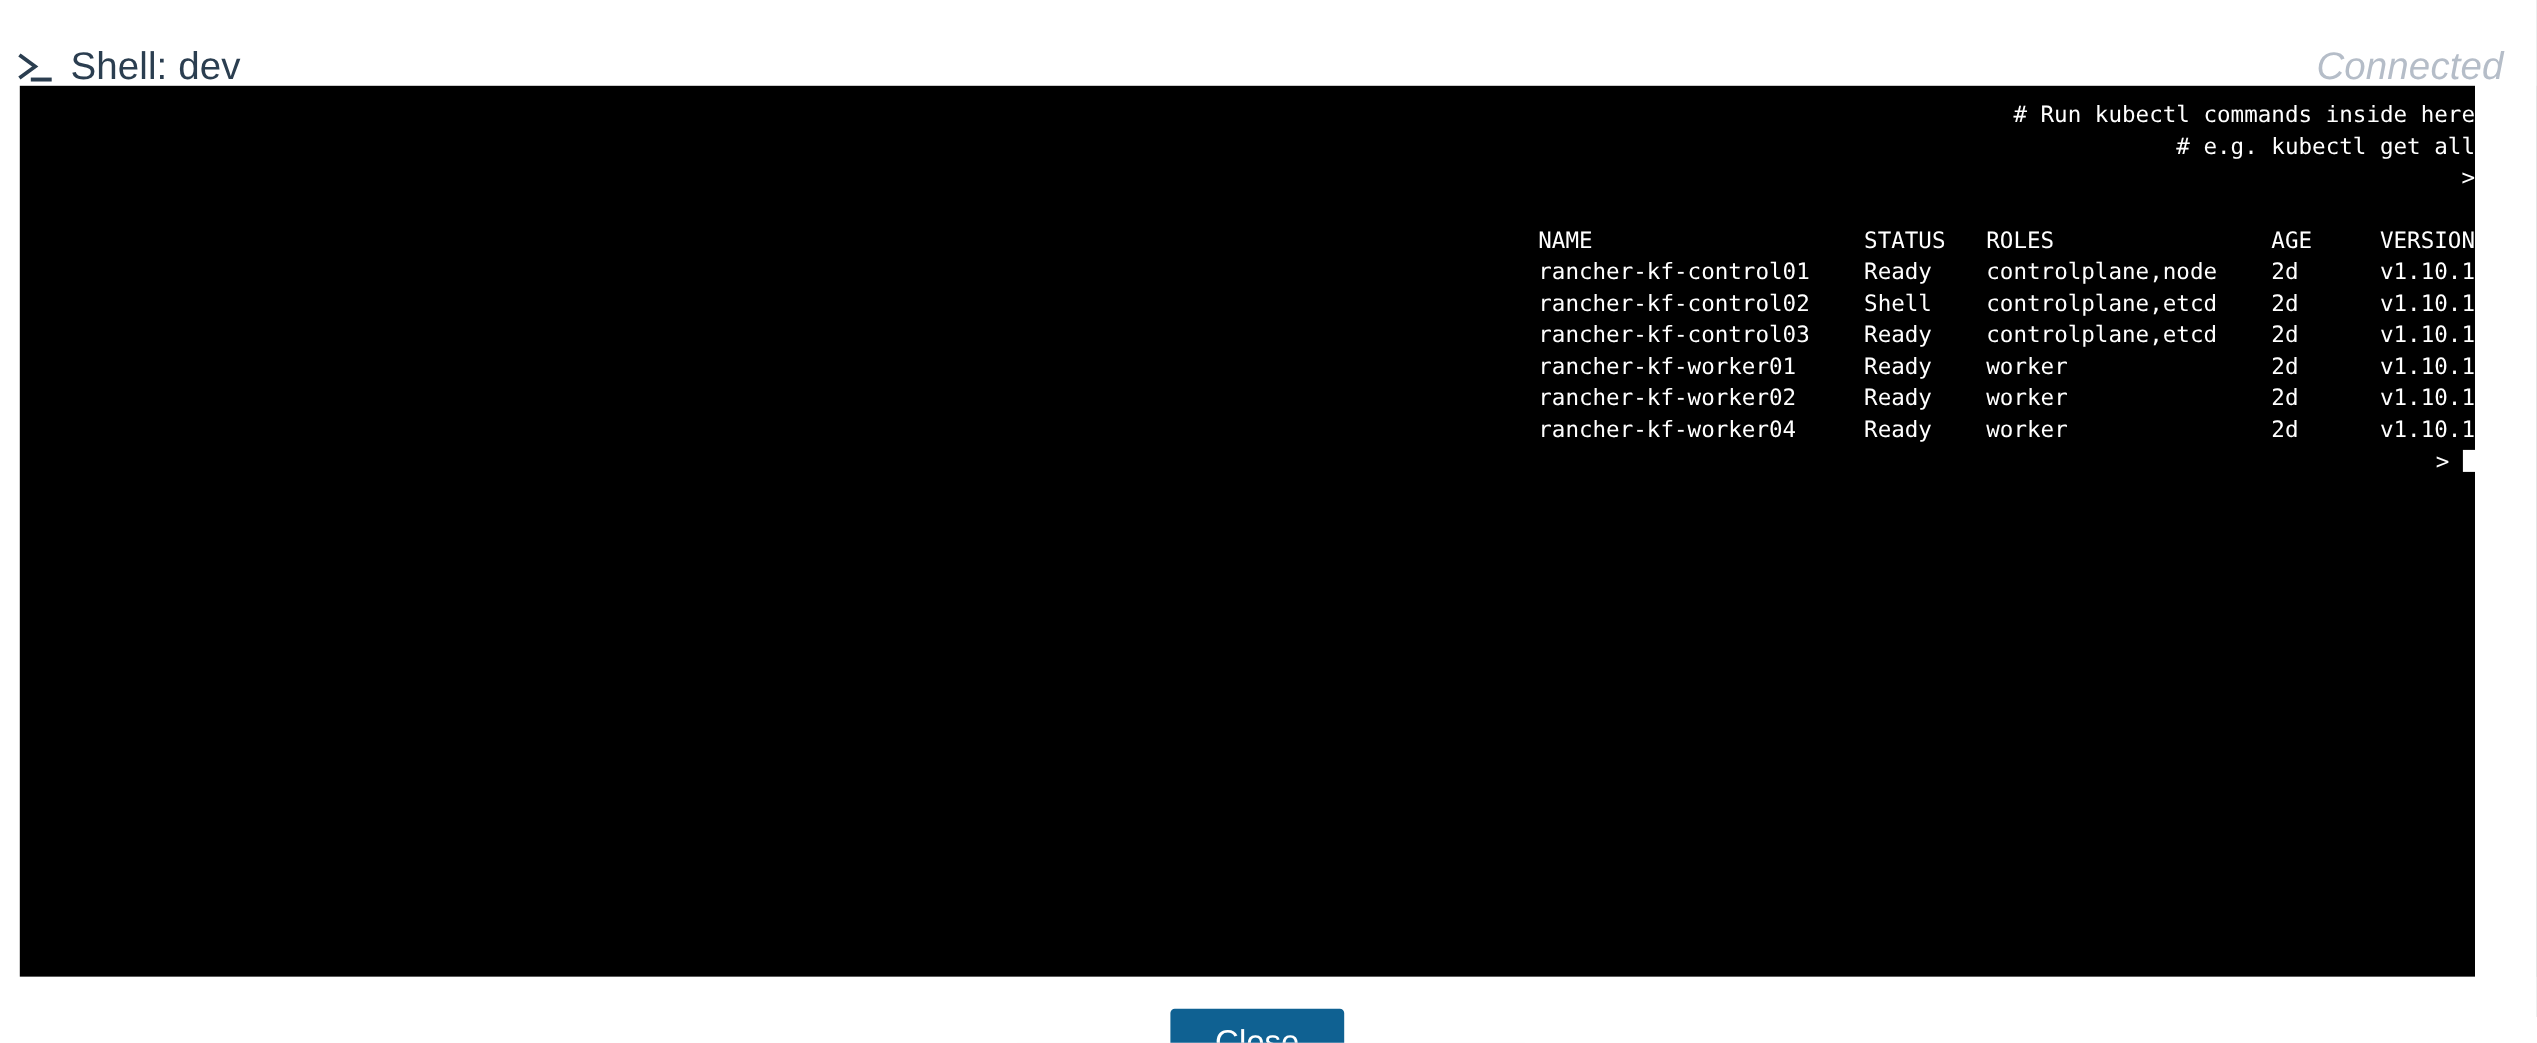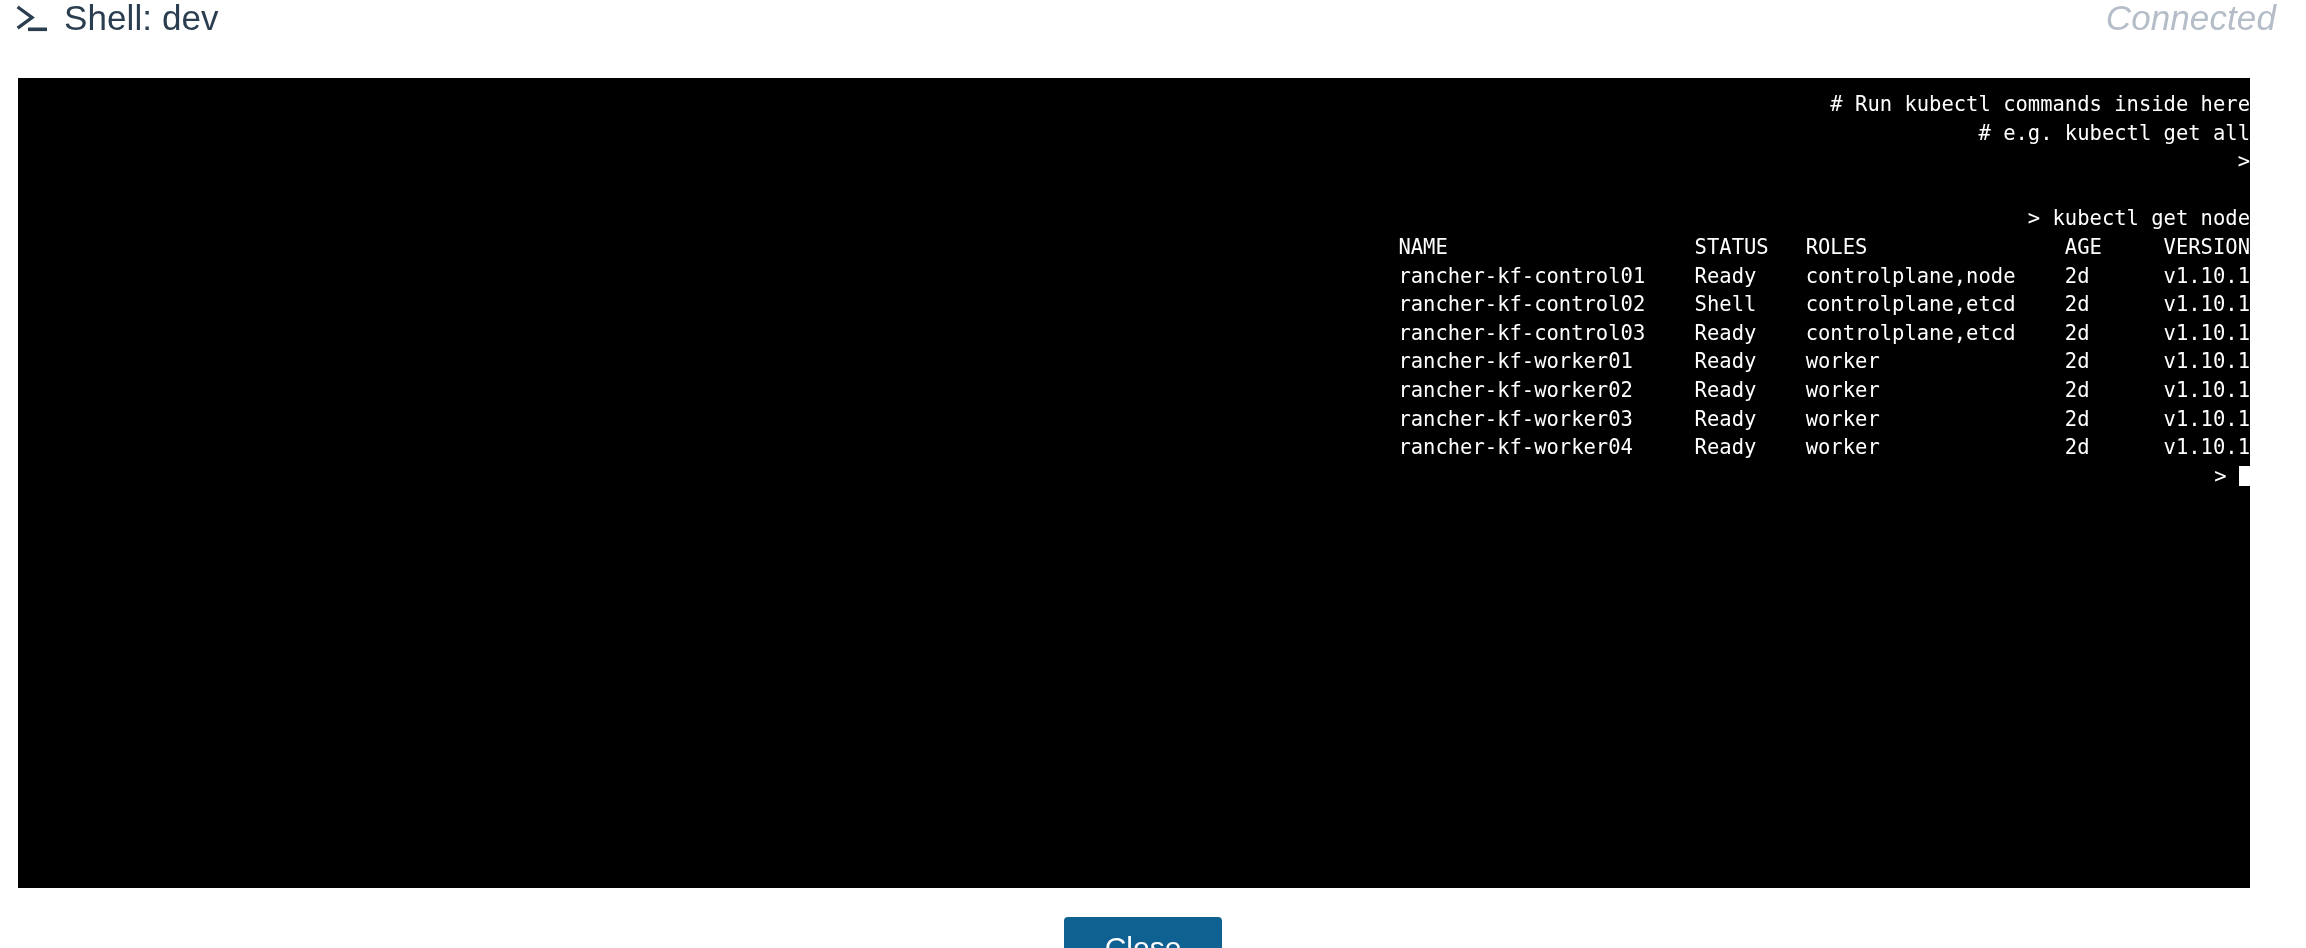--- a/index.html
+++ b/index.html
@@ -24,21 +24,21 @@
   }
 
   
   .shell-header {
     position: absolute;
     left: 0;
     top: 0;
     width: 2306px;
     height: 78px;
     display: flex;
-    align-items: flex-start;
+    align-items: flex-end;
     box-sizing: border-box;
     padding: 0 30px 0 16px;
     background: #ffffff;
   }
 
   .title-group {
     display: flex;
     align-items: center;
     gap: 14px;
   }
@@ -153,28 +153,26 @@
     </div>
     <span class="connection-status">Connected</span>
   </div>
 
   <div class="terminal">
     <div id="terminal-buffer">
         <div class="term-line"># Run kubectl commands inside here</div>
         <div class="term-line"># e.g. kubectl get all</div>
         <div class="term-line">&gt;</div>
         <div class="term-line blank"> </div>
-        <div class="term-line">&gt; kubectl get node</div>
         <div class="term-line">NAME                    STATUS   ROLES                AGE     VERSION</div>
         <div class="term-line">rancher-kf-control01    Ready    controlplane,node    2d      v1.10.1</div>
         <div class="term-line">rancher-kf-control02    Shell    controlplane,etcd    2d      v1.10.1</div>
         <div class="term-line">rancher-kf-control03    Ready    controlplane,etcd    2d      v1.10.1</div>
         <div class="term-line">rancher-kf-worker01     Ready    worker               2d      v1.10.1</div>
         <div class="term-line">rancher-kf-worker02     Ready    worker               2d      v1.10.1</div>
-        <div class="term-line">rancher-kf-worker03     Ready    worker               2d      v1.10.1</div>
         <div class="term-line">rancher-kf-worker04     Ready    worker               2d      v1.10.1</div>
         <div class="term-line">&gt; <span class="cursor-block"></span></div>
       </div>
   </div>
 
   <div class="shell-footer">
     <button class="close-button">Close</button>
   </div>
 
 </div>

